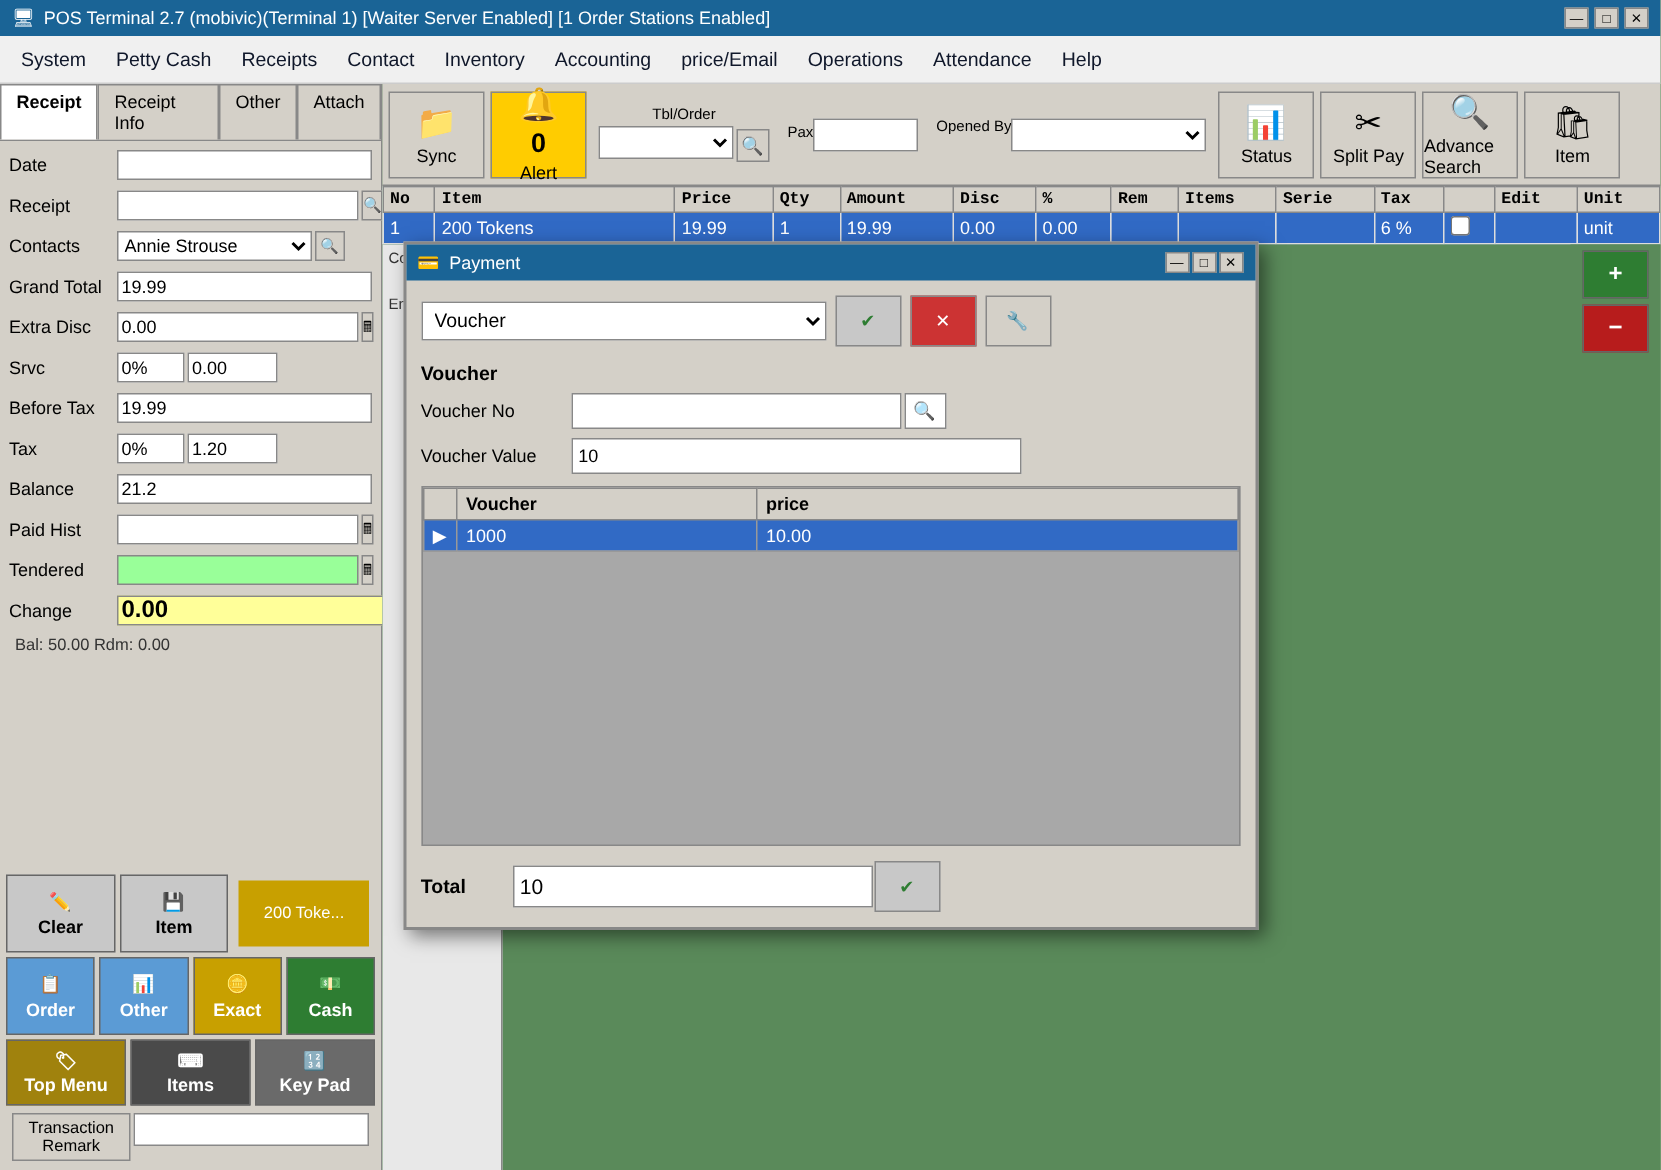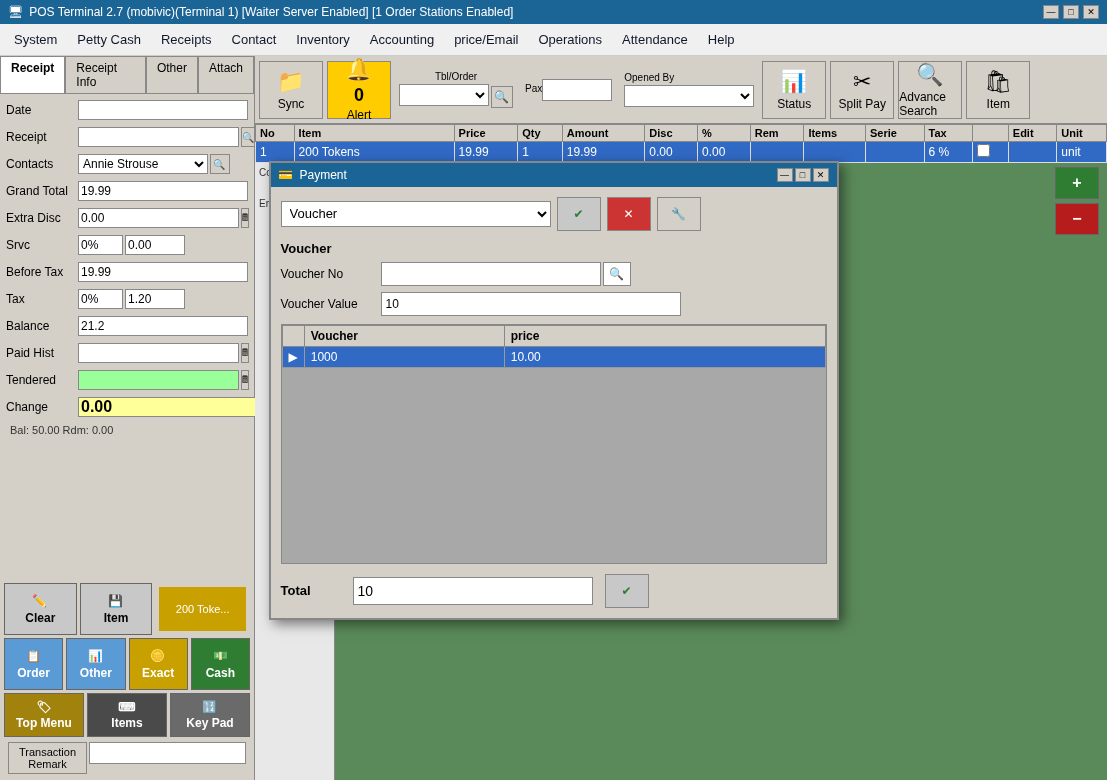--- a/index.html
+++ b/index.html
@@ -190,33 +190,34 @@
       margin: 0 4px;
     }
     .tbl-order-label { font-size: 10px; text-align: center; margin-bottom: 2px; }
     .tbl-order-select { width: 90px; height: 22px; border: 1px solid #888; background: white; font-size: 11px; }
     .tbl-order-search { width: 22px; height: 22px; border: 1px solid #888; background: #d4d0c8; cursor: pointer; display: flex; align-items: center; justify-content: center; margin-top: 2px; }
 
     .pax-group { display: flex; align-items: center; margin: 0 4px; }
     .pax-label { font-size: 10px; margin-bottom: 2px; }
     .pax-input { width: 70px; height: 22px; border: 1px solid #888; background: white; text-align: center; }
 
-    .opened-group { display: flex; flex-direction: column; margin: 0 4px; }
+    .opened-group { display: flex; margin: 0 4px; }
     .opened-label { font-size: 10px; margin-bottom: 2px; }
     .opened-select { width: 130px; height: 22px; border: 1px solid #888; background: white; }
 
     
     .table-area { background: white; overflow: auto; }
     .receipt-table { width: 100%; border-collapse: collapse; }
     .receipt-table th {
       background: #d4d0c8;
       border: 1px solid #888;
       padding: 2px 4px;
       font-size: 11px;
       text-align: left;
+      font-family: Liberation Mono, monospace;
     }
     .receipt-table td {
       border: 1px solid #ddd;
       padding: 2px 4px;
       font-size: 12px;
     }
     .receipt-table tr.selected td { background: #316ac5; color: white; }
 
     
     .content-lower {
@@ -331,21 +332,21 @@
       height: 240px;
       overflow: auto;
       margin-bottom: 10px;
     }
     .voucher-table { width: 100%; border-collapse: collapse; }
     .voucher-table th { background: #d4d0c8; border: 1px solid #888; padding: 3px 6px; text-align: left; font-size: 12px; }
     .voucher-table td { border: 1px solid #999; padding: 3px 6px; font-size: 12px; background: white; }
     .voucher-table tr.selected td { background: #316ac5; color: white; }
     .row-indicator { width: 14px; text-align: center; }
 
-    .total-row { display: flex; align-items: center; gap: 12px; }
+    .total-row { display: flex; align-items: center; gap: 1px; }
     .total-label { font-size: 13px; font-weight: bold; width: 60px; }
     .total-input { width: 240px; height: 28px; border: 1px solid #888; background: white; padding: 0 4px; font-size: 14px; }
     .total-ok-btn {
       width: 44px;
       height: 34px;
       border: 1px solid #888;
       background: #c8c8c8;
       cursor: pointer;
       display: flex;
       align-items: center;

